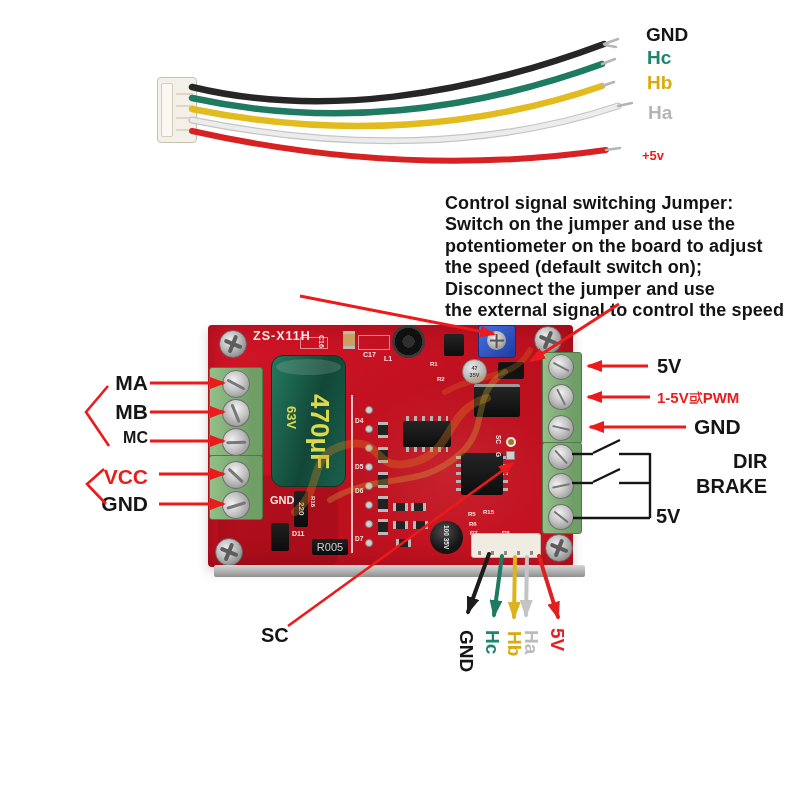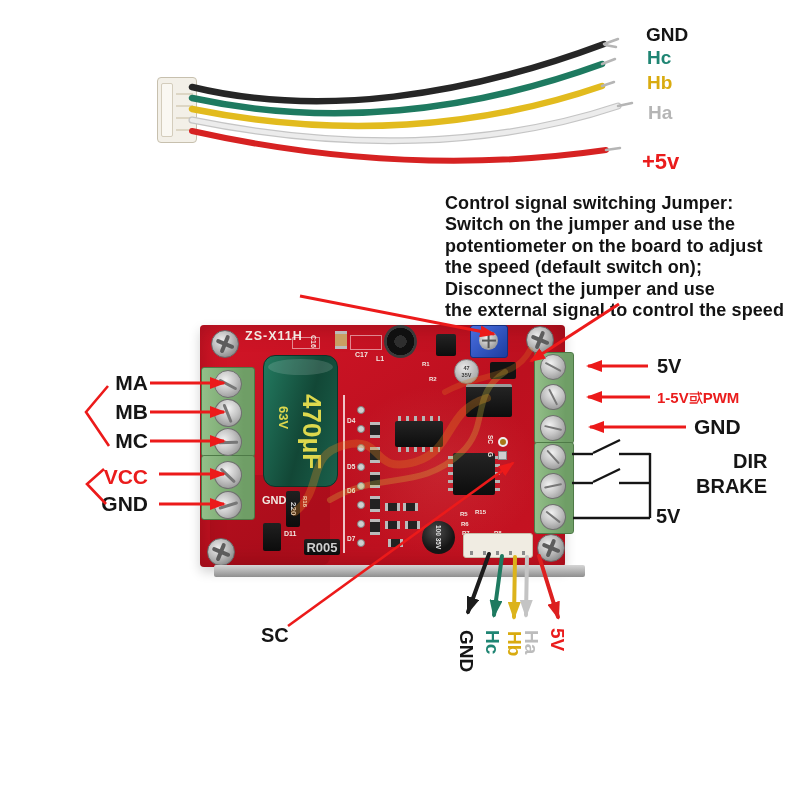--- a/index.html
+++ b/index.html
@@ -10,21 +10,21 @@
   .vlbl{writing-mode:vertical-rl;}
   .vtext{writing-mode:vertical-rl;}
   
   #note{position:absolute;left:445px;top:193px;width:360px;font-size:18px;font-weight:bold;
         color:#131313;line-height:21.4px;letter-spacing:.1px;}
   
   .connbody{background:#f3f0e8;border:1.5px solid #c7c0ae;border-radius:4px;}
   .connridge{background:#faf8f2;border:1px solid #d4cdbc;border-radius:2px;}
   .connslots{background:repeating-linear-gradient(180deg,transparent 0 10px,#ddd6c4 10px 12px);}
   
-  #board{position:absolute;left:200px;top:325px;width:365px;height:242px;border-radius:4px;
+  #board{position:absolute;left:208px;top:325px;width:365px;height:242px;border-radius:4px;
          background:linear-gradient(145deg,#d31527 0%,#bc101f 55%,#c81322 100%);
          box-shadow:0 5px 12px rgba(0,0,0,.18), inset 0 0 24px rgba(60,0,6,.35);text-align:right;}
   #bstrip{position:absolute;left:214px;top:565px;width:371px;height:12px;border-radius:2px;
           background:linear-gradient(180deg,#d6d6d6,#8f8f8f);}
   .silk{position:absolute;color:#f1e9e2;font-weight:bold;white-space:nowrap;}
   .pscrew{position:absolute;border-radius:50%;
           background:radial-gradient(circle at 38% 35%,#ededed,#b9b9b9 45%,#828282 85%);
           border:1px solid #696969;}
   .pscrew::before,.pscrew::after{content:"";position:absolute;left:50%;top:50%;background:#5d5d5d;border-radius:2px;}
   .pscrew::before{width:72%;height:16%;transform:translate(-50%,-50%) rotate(22deg);}
@@ -84,35 +84,35 @@
 <div id="stage">
 
   <div class="abs connbody" style="left:157px;top:77px;width:38px;height:64px;"></div>
   <div class="abs connridge" style="left:161px;top:83px;width:10px;height:52px;"></div>
   <div class="abs connslots" style="left:176px;top:83px;width:17px;height:52px;"></div>
 
   <div class="lbl" style="left: 646px; top: 24px; font-size: 19px; color: rgb(21, 21, 21);">GND</div>
   <div class="lbl" style="left: 647px; top: 47px; font-size: 19px; color: rgb(31, 133, 115);">Hc</div>
   <div class="lbl" style="left: 647px; top: 72px; font-size: 19px; color: rgb(217, 171, 16);">Hb</div>
   <div class="lbl" style="left: 648px; top: 102px; font-size: 19px; color: rgb(181, 181, 181);">Ha</div>
-  <div class="lbl" style="left: 642px; top: 149px; font-size: 22px; color: rgb(234, 28, 28);">+5v</div>
+  <div class="lbl" style="left: 642px; top: 149px; font-size: 13px; color: rgb(234, 28, 28);">+5v</div>
 
   <div id="note">
     <div>Control signal switching Jumper:</div>
     <div>Switch on the jumper and use the</div>
     <div>potentiometer on the board to adjust</div>
     <div>the speed (default switch on);</div>
     <div>Disconnect the jumper and use</div>
     <div>the external signal to control the speed</div>
   </div>
 
 
   <div class="lbl" style="left: 60px; top: 371px; width: 88px; text-align: right; font-size: 21px; color: rgb(21, 21, 21);">MA</div>
   <div class="lbl" style="left: 60px; top: 400px; width: 88px; text-align: right; font-size: 21px; color: rgb(21, 21, 21);">MB</div>
-  <div class="lbl" style="left: 60px; top: 429px; width: 88px; text-align: right; font-size: 21px; color: rgb(21, 21, 21);">MC</div>
+  <div class="lbl" style="left: 60px; top: 429px; width: 88px; text-align: right; font-size: 16px; color: rgb(21, 21, 21);">MC</div>
   <div class="lbl" style="left: 60px; top: 465px; width: 88px; text-align: right; font-size: 21px; color: rgb(234, 28, 28);">VCC</div>
   <div class="lbl" style="left: 60px; top: 492px; width: 88px; text-align: right; font-size: 21px; color: rgb(21, 21, 21);">GND</div>
 
   <div class="lbl" style="left: 657px; top: 355px; font-size: 20px; color: rgb(21, 21, 21);">5V</div>
   <div class="lbl" style="left: 657px; top: 389px; font-size: 15px; font-weight: bold; color: rgb(234, 28, 28);"><span>1-5V</span><svg class="cn" viewBox="0 0 15 15">
         <g fill="none" stroke="currentColor" stroke-width="1.4" stroke-linecap="round">
           <path d="M1 3.6 H13.2"></path>
           <path d="M2 6.5 H7.5 V10.8 H2 Z"></path>
           <path d="M1.2 13.4 H8.6"></path>
           <path d="M9.9 1.4 C10.3 5.6 11.6 10.6 14 13.8"></path>
@@ -213,21 +213,21 @@
     <div class="silk" style="left:147px;top:162px;font-size:6.5px;">D6</div>
     <div class="silk" style="left:147px;top:210px;font-size:6.5px;">D7</div>
     <div class="silk" style="left:62px;top:169px;font-size:11px;">GND</div>
     <div class="blkpart" style="left:86px;top:166px;width:14px;height:36px;display:flex;align-items:center;justify-content:center;">
       <span class="vtext" style="font-size:8px;color:#d8d8d8;font-weight:bold;">220</span>
     </div>
     <div class="silk vtext" style="left:102px;top:171px;font-size:6px;">R16</div>
     <div class="blkpart" style="left:63px;top:198px;width:18px;height:28px;"></div>
     <div class="silk" style="left:84px;top:205px;font-size:7px;">D11</div>
     <div class="blkpart" style="left:104px;top:214px;width:36px;height:16px;display:flex;align-items:center;justify-content:center;">
-      <span style="font-size:13px;color:#cfcfcf;font-weight:bold;">R005</span>
+      <span style="font-size:11px;color:#cfcfcf;font-weight:normal;">R005</span>
     </div>
     <div class="blkcap" style="left:222px;top:196px;width:33px;height:33px;">
       <span class="vtext" style="font-size:6.5px;color:#e8e8e8;font-weight:bold;">100 35V</span>
     </div>
     <div class="silk" style="left:260px;top:186px;font-size:6px;">R5</div>
     <div class="silk" style="left:275px;top:184px;font-size:6px;">R15</div>
     <div class="silk" style="left:261px;top:196px;font-size:6px;">R6</div>
     <div class="silk" style="left:262px;top:205px;font-size:6px;">R7</div>
     <div class="silk" style="left:294px;top:205px;font-size:6px;">R8</div>
 

